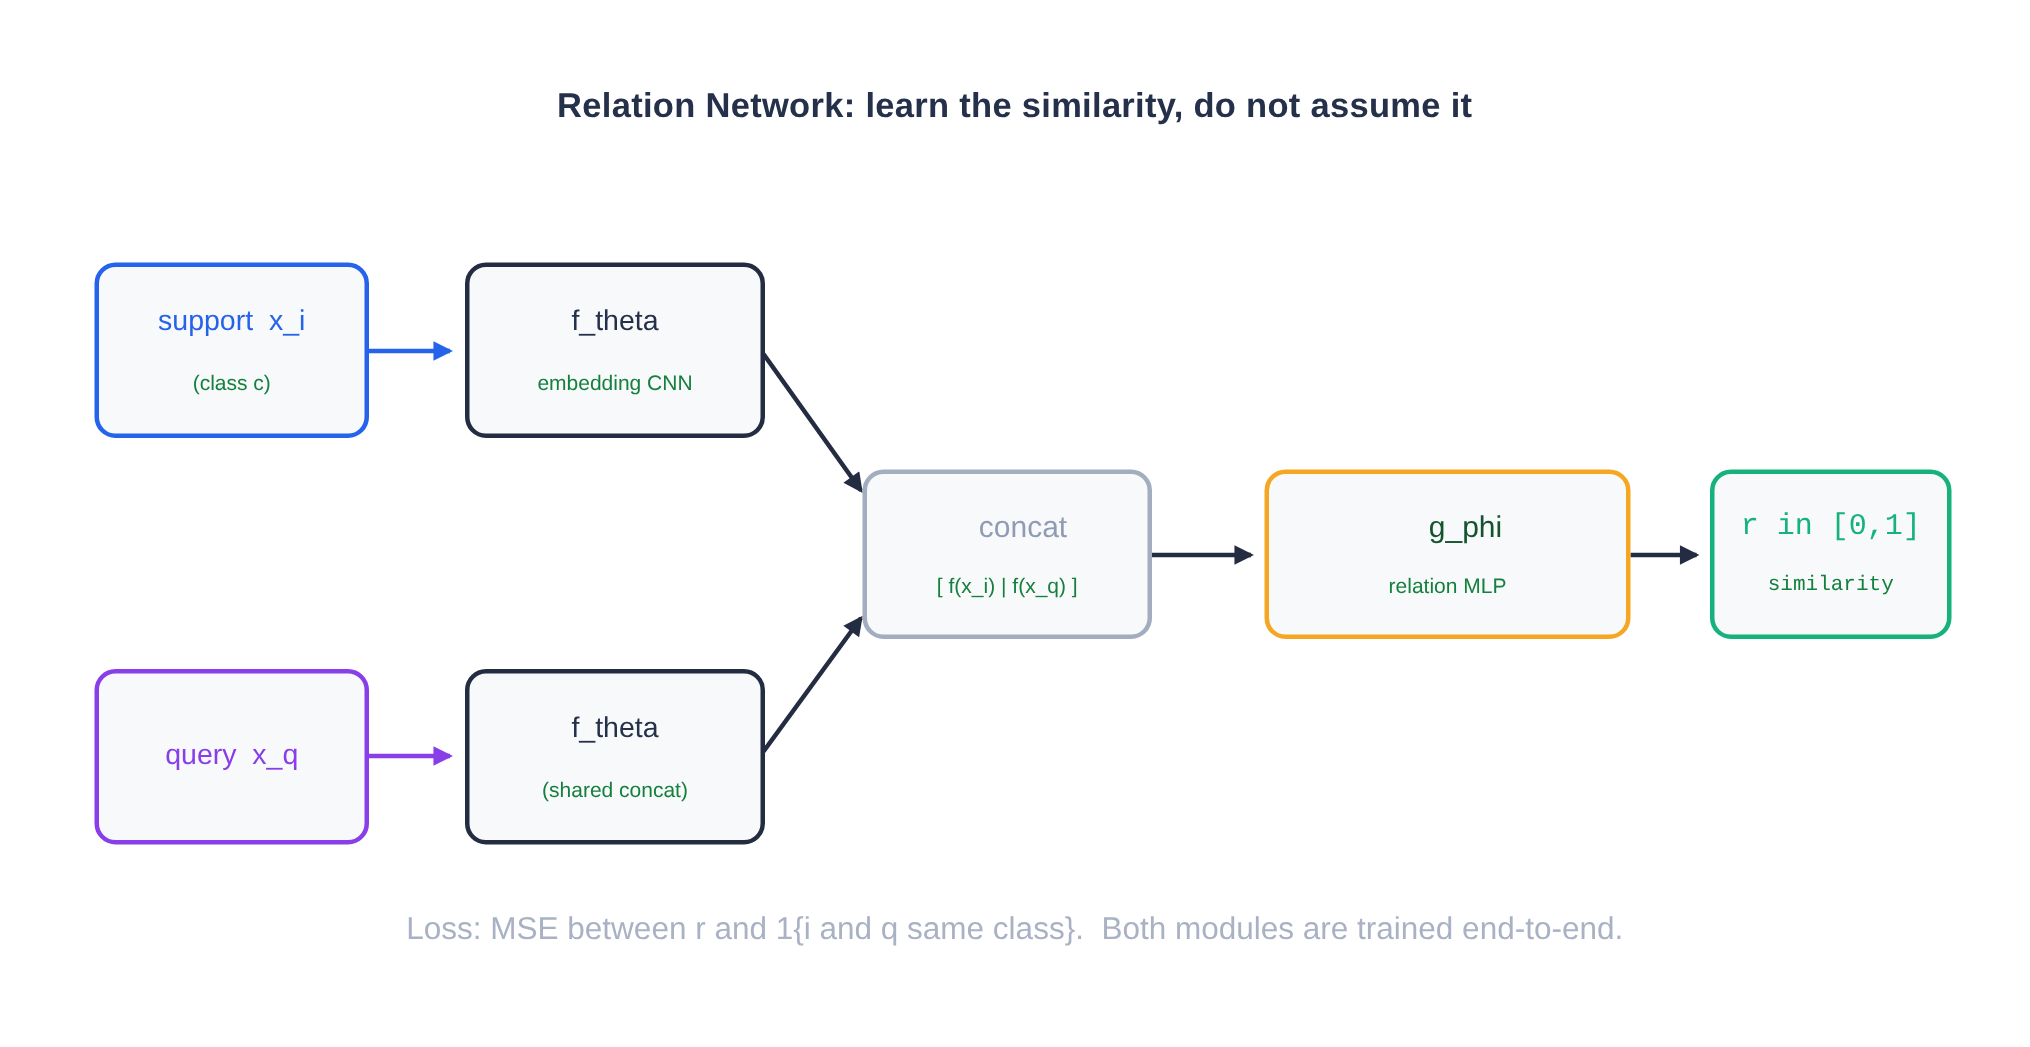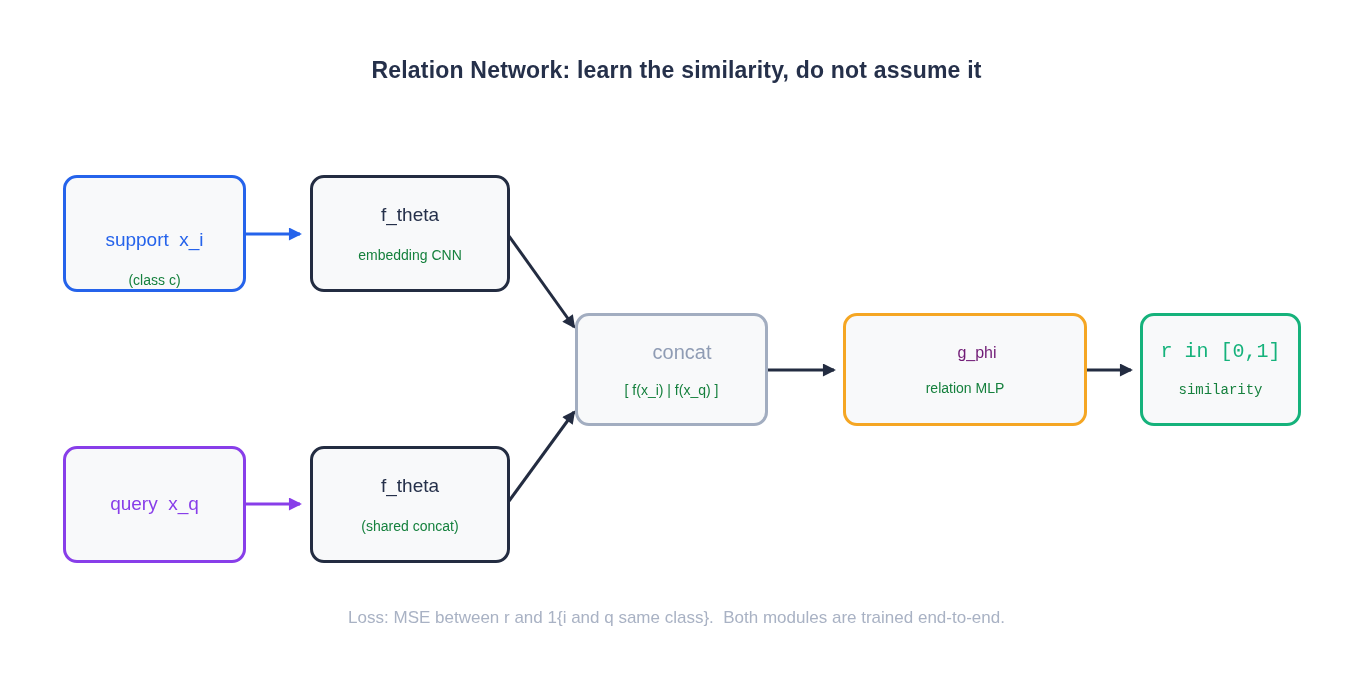--- a/index.html
+++ b/index.html
@@ -17,21 +17,21 @@
     font-size: 23px;
     font-weight: 700;
     color: #25304a;
     letter-spacing: 0.2px;
     white-space: pre;
   }
   .footer-note {
     position: absolute;
     top: 608px; left: 0; width: 1353px;
     text-align: center;
-    font-size: 17px;
+    font-size: 21px;
     font-weight: 400;
     color: #a9b2c4;
     white-space: pre;
   }
   .node {
     position: absolute;
     background: #f8f9fa;
     border: 3px solid #232c41;
     border-radius: 14px;
     display: flex;
@@ -46,30 +46,30 @@
     color: #25304a;
     white-space: pre;
   }
   .node .sub {
     font-size: 14px;
     line-height: 1.2;
     color: #15803d;
     white-space: pre;
   }
   
-  .n-support      { left: 63px;   top: 175px; width: 183px; height: 117px; border-color: #2563eb; justify-content: flex-end; }
+  .n-support      { left: 63px;   top: 175px; width: 183px; height: 117px; border-color: #2563eb; }
   .n-support .lbl { color: #2563eb; }
   .n-embed-top    { left: 310px;  top: 175px; width: 200px; height: 117px; }
   .n-query        { left: 63px;   top: 446px; width: 183px; height: 117px; border-color: #883ee9; }
   .n-query .lbl   { color: #883ee9; }
   .n-embed-bot    { left: 310px;  top: 446px; width: 200px; height: 117px; }
   .n-concat       { left: 575px;  top: 313px; width: 193px; height: 113px; border-color: #a2adc0; gap: 18px; }
   .n-concat .lbl  { color: #8f9cb4; font-size: 20px; margin-left: 21px; }
   .n-relation     { left: 843px;  top: 313px; width: 244px; height: 113px; border-color: #f5a623; gap: 18px; }
-  .n-relation .lbl{ color: #701a75; font-size: 16px; margin-left: 24px; }
+  .n-relation .lbl{ color: #14532d; font-size: 20px; margin-left: 24px; }
   .n-output       { left: 1140px; top: 313px; width: 161px; height: 113px; border-color: #15b27b; gap: 18px; font-family: Liberation Mono, monospace; }
   .n-output .lbl  { color: #15b27b; font-size: 20px; }
   .arrow-layer {
     position: absolute;
     left: 0; top: 0;
     pointer-events: none;
   }
 </style>
 </head>
 <body>

